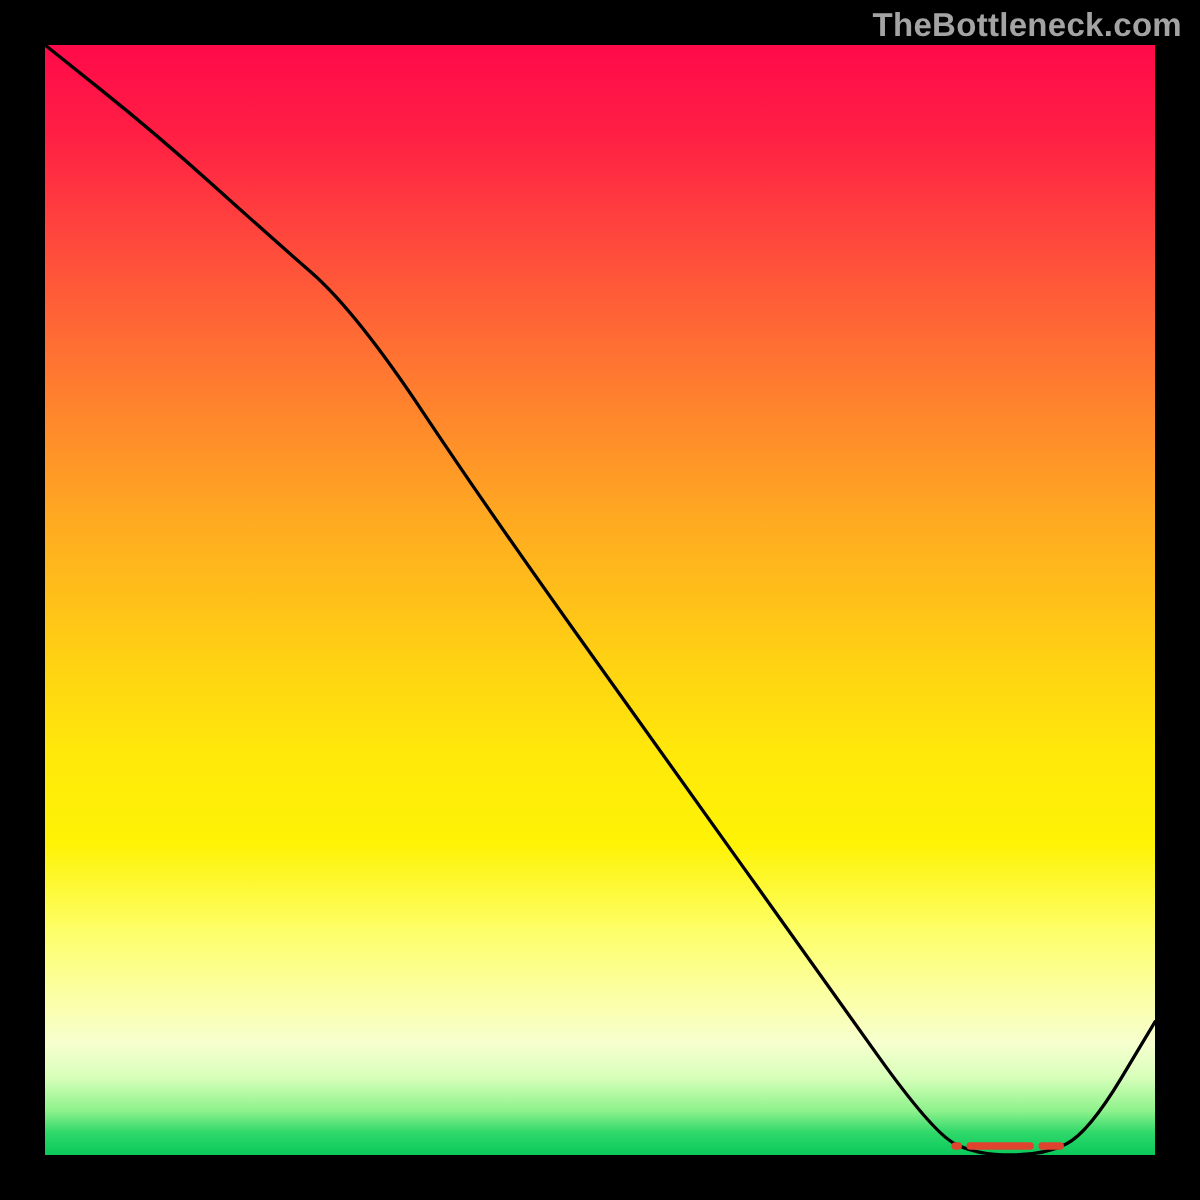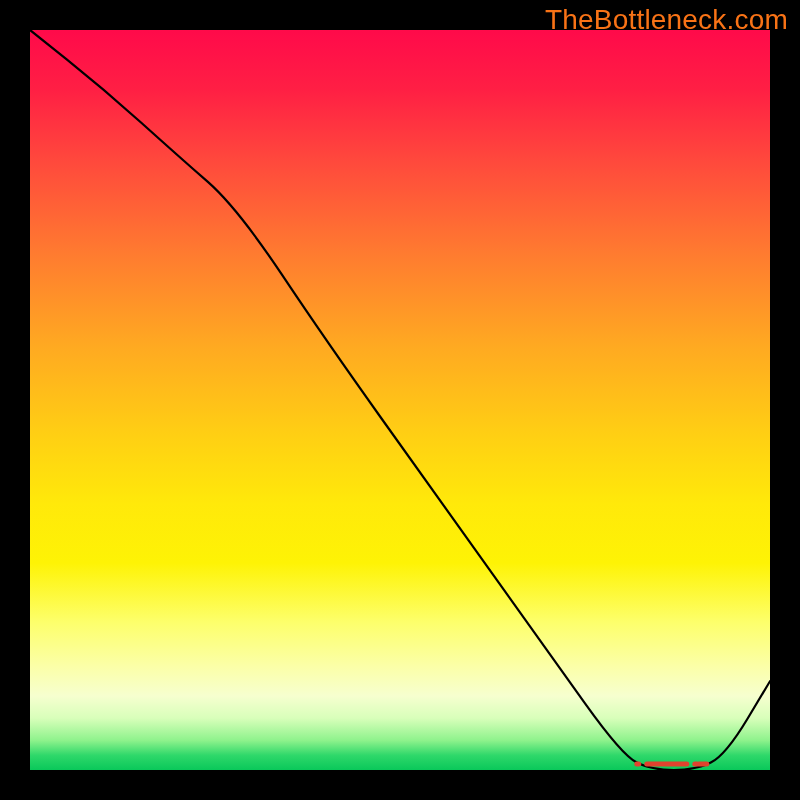--- a/index.html
+++ b/index.html
@@ -14,23 +14,23 @@
   .container {
     position: relative;
     width: 800px;
     height: 800px;
     background: #000;
   }
   .watermark {
     position: absolute;
     top: 4px;
     right: 12px;
-    color: #f97316;
-    font-size: 28px;
-    font-weight: 400;
+    color: #a3a3a3;
+    font-size: 22px;
+    font-weight: 700;
     letter-spacing: 0.2px;
     user-select: none;
   }
   .plot-area {
     position: absolute;
     left: 30px;
     top: 30px;
     width: 740px;
     height: 740px;
   }

